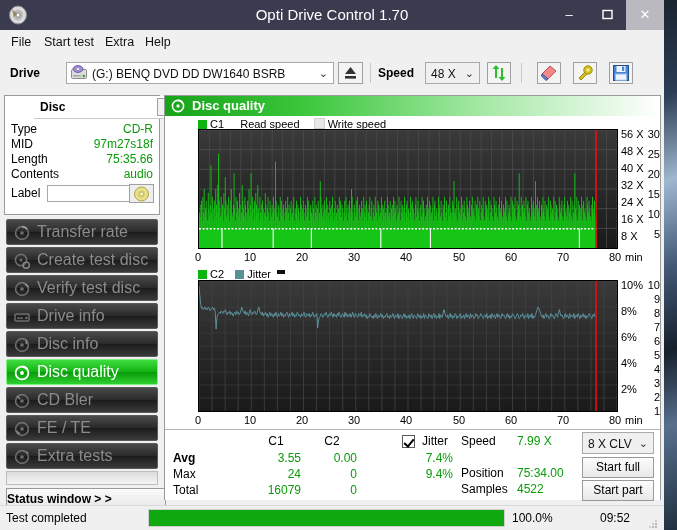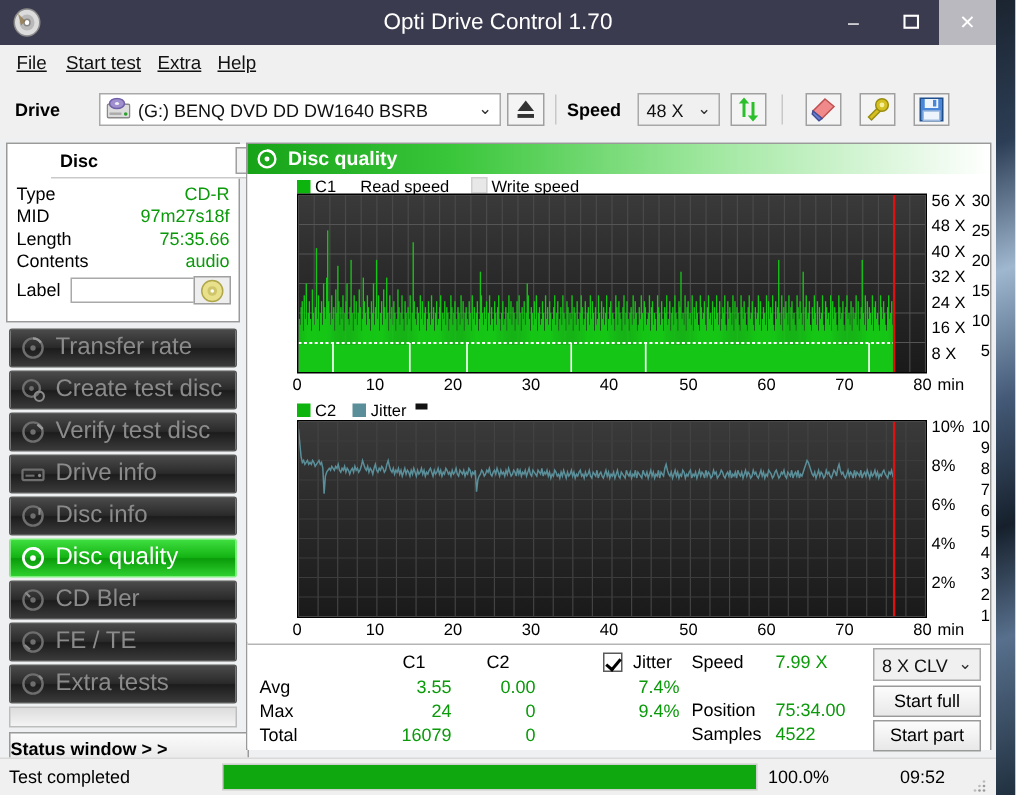--- a/index.html
+++ b/index.html
@@ -43,21 +43,21 @@
   .win-max{right:38px;}
   .win-close{right:0;width:38px;background:#b9b9bf;color:#fff;}
 
   
   .menubar{
     position:absolute;left:0;top:30px;width:664px;height:24px;
     background:#f0f0f0;border-bottom:1px solid #e3e3e3;
   }
   .menuitem{
     position:absolute;top:3px;height:18px;line-height:18px;
-    font-size:12.5px;color:#111;padding:0 5px;text-decoration:underline;
+    font-size:12.5px;color:#111;padding:0 5px;
   }
 
   
   .toolbar{
     position:absolute;left:0;top:54px;width:664px;height:38px;
     background:#f0f0f0;
   }
   .tb-label{position:absolute;font-weight:bold;font-size:12px;color:#000;top:12px;}
   .combo{
     position:absolute;background:#fff;border:1px solid #a9a9a9;
@@ -1223,21 +1223,21 @@
       <div class="xtick" style="left:440px;top:146px;width:20px;">80</div>
       <div class="xtick" style="left:460px;top:146px;width:28px;text-align:left;">min</div>
     </div>
 
     <div class="stats" style="top:333px;height:70px;">
       <div class="st-hdr" style="left:86px;top:4px;width:50px;">C1</div>
       <div class="st-hdr" style="left:142px;top:4px;width:50px;">C2</div>
       <div class="chk" style="left:237px;top:5px;"></div>
       <div class="st" style="left:257px;top:4px;">Jitter</div>
 
-      <div class="st" style="left:8px;top:21px;">Avg</div>
+      <div class="st" style="left:8px;top:21px;font-weight:bold;">Avg</div>
       <div class="st-g" style="left:86px;top:21px;width:50px;">3.55</div>
       <div class="st-g" style="left:142px;top:21px;width:50px;">0.00</div>
       <div class="st-g" style="left:238px;top:21px;width:50px;">7.4%</div>
 
       <div class="st" style="left:8px;top:37px;">Max</div>
       <div class="st-g" style="left:86px;top:37px;width:50px;">24</div>
       <div class="st-g" style="left:142px;top:37px;width:50px;">0</div>
       <div class="st-g" style="left:238px;top:37px;width:50px;">9.4%</div>
 
       <div class="st" style="left:8px;top:53px;">Total</div>

